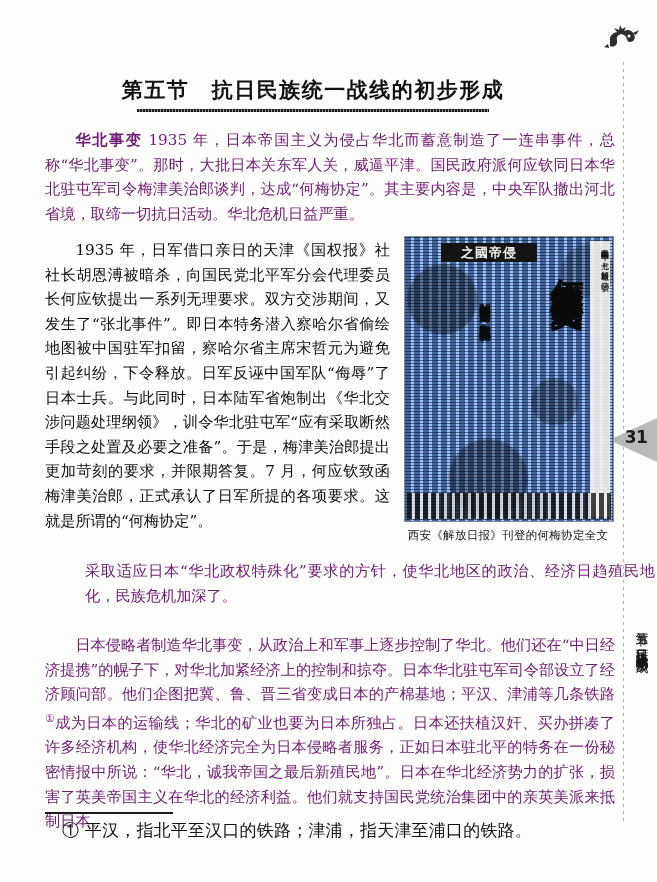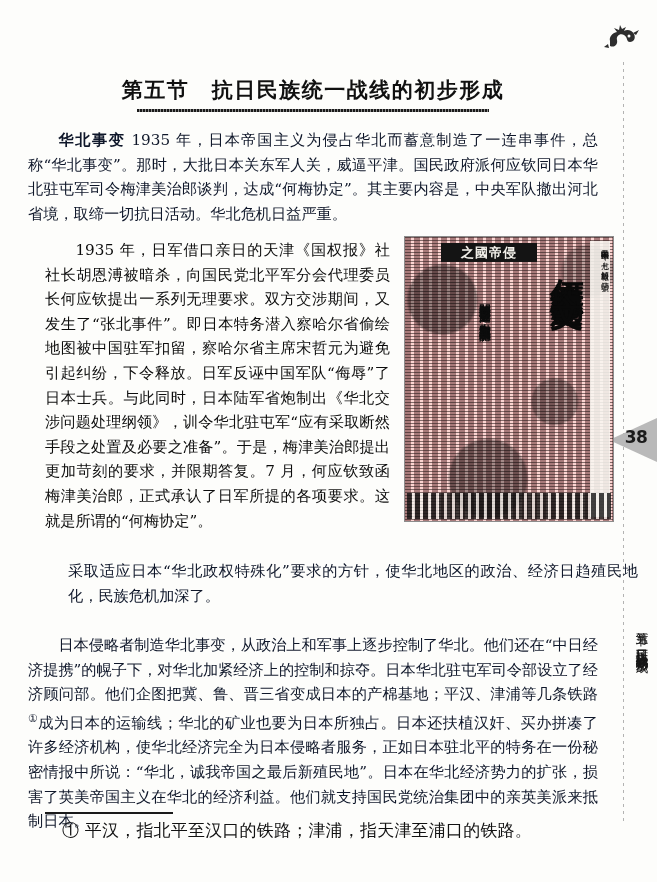--- a/index.html
+++ b/index.html
@@ -103,25 +103,25 @@
     height: 3px;
     background: repeating-linear-gradient(
       to right,
       #1a1a1a 0px, #1a1a1a 2px,
       #8d8d8d 2px, #8d8d8d 3px);
   }
 
   
   .col-full {
     position: absolute;
-    left: 28px;
+    left: 45px;
     width: 570px;
     font-size: 15.2px;
     line-height: 24.6px;
-    color: #0f172a;
+    color: #701a75;
     text-align: justify;
     text-justify: inter-character;
   }
   .col-narrow {
     position: absolute;
     left: 45px;
     width: 345px;
     font-size: 15.2px;
     line-height: 24.6px;
     color: #0d0d0d;
@@ -144,21 +144,21 @@
   .figure {
     position: absolute;
     top: 236px;
     left: 404px;
     width: 208px;
   }
   .news-clip {
     position: relative;
     width: 208px;
     height: 284px;
-    background: #fca5a5;
+    background: #3b82f6;
     border: 1px solid #8c8c8c;
     overflow: hidden;
   }
   .news-bg {
     position: absolute;
     inset: 0;
     background:
       repeating-linear-gradient(to bottom,
         rgba(20,20,20,.62) 0px, rgba(20,20,20,.62) 1px,
         rgba(255,255,255,.10) 1px, rgba(255,255,255,.10) 3px),
@@ -294,21 +294,21 @@
                C29 8 24 7 21 9 L23 5 L19 7 L17 3 L16 8 L11 6 L14 10 C9 11 6 15 7 19 Z" fill="#1d1d1d"></path>
       <path d="M30 11 L36 8 L33 13 Z" fill="#1d1d1d"></path>
       <path d="M5 22 L1 25 L6 26 Z" fill="#1d1d1d"></path>
       <circle cx="26" cy="14" r="1.5" fill="#fdfdfb"></circle>
     </svg>
   </div>
   <div class="margin-rule"></div>
 
   <div class="page-tab">
     <div class="tri"></div>
-    <div class="num">38</div>
+    <div class="num">31</div>
   </div>
 
   <div class="running-head">第五节　抗日民族统一战线的初步形成</div>
 
   <div class="section-title-wrap">
     <div class="section-title">第五节　抗日民族统一战线的初步形成</div>
     <div class="title-rule"></div>
   </div>
 
   <div class="col-full p1 indent">
@@ -328,20 +328,21 @@
   <div class="figure">
     <div class="news-clip">
       <div class="news-bg"></div>
       <div class="news-grain"></div>
       <div class="news-banner">之國帝侵</div>
       <div class="news-headline">何應欽梅津協定全文</div>
       <div class="news-subhead">關於華河北省及平津兩市完全之解除　對人實行此類職權決定將不承認</div>
       <div class="news-masthead">中華民國二十四年　七月　解放日報　第〇〇號</div>
       <div class="news-footer-bar"></div>
     </div>
+    <div class="figure-caption">西安《解放日报》刊登的何梅协定全文</div>
   </div>
 
   <div class="footnote-rule"></div>
   <div class="footnote">
     <span>①</span>
     <span>平汉，指北平至汉口的铁路；津浦，指天津至浦口的铁路。</span>
   </div>
 
 </div>
 

